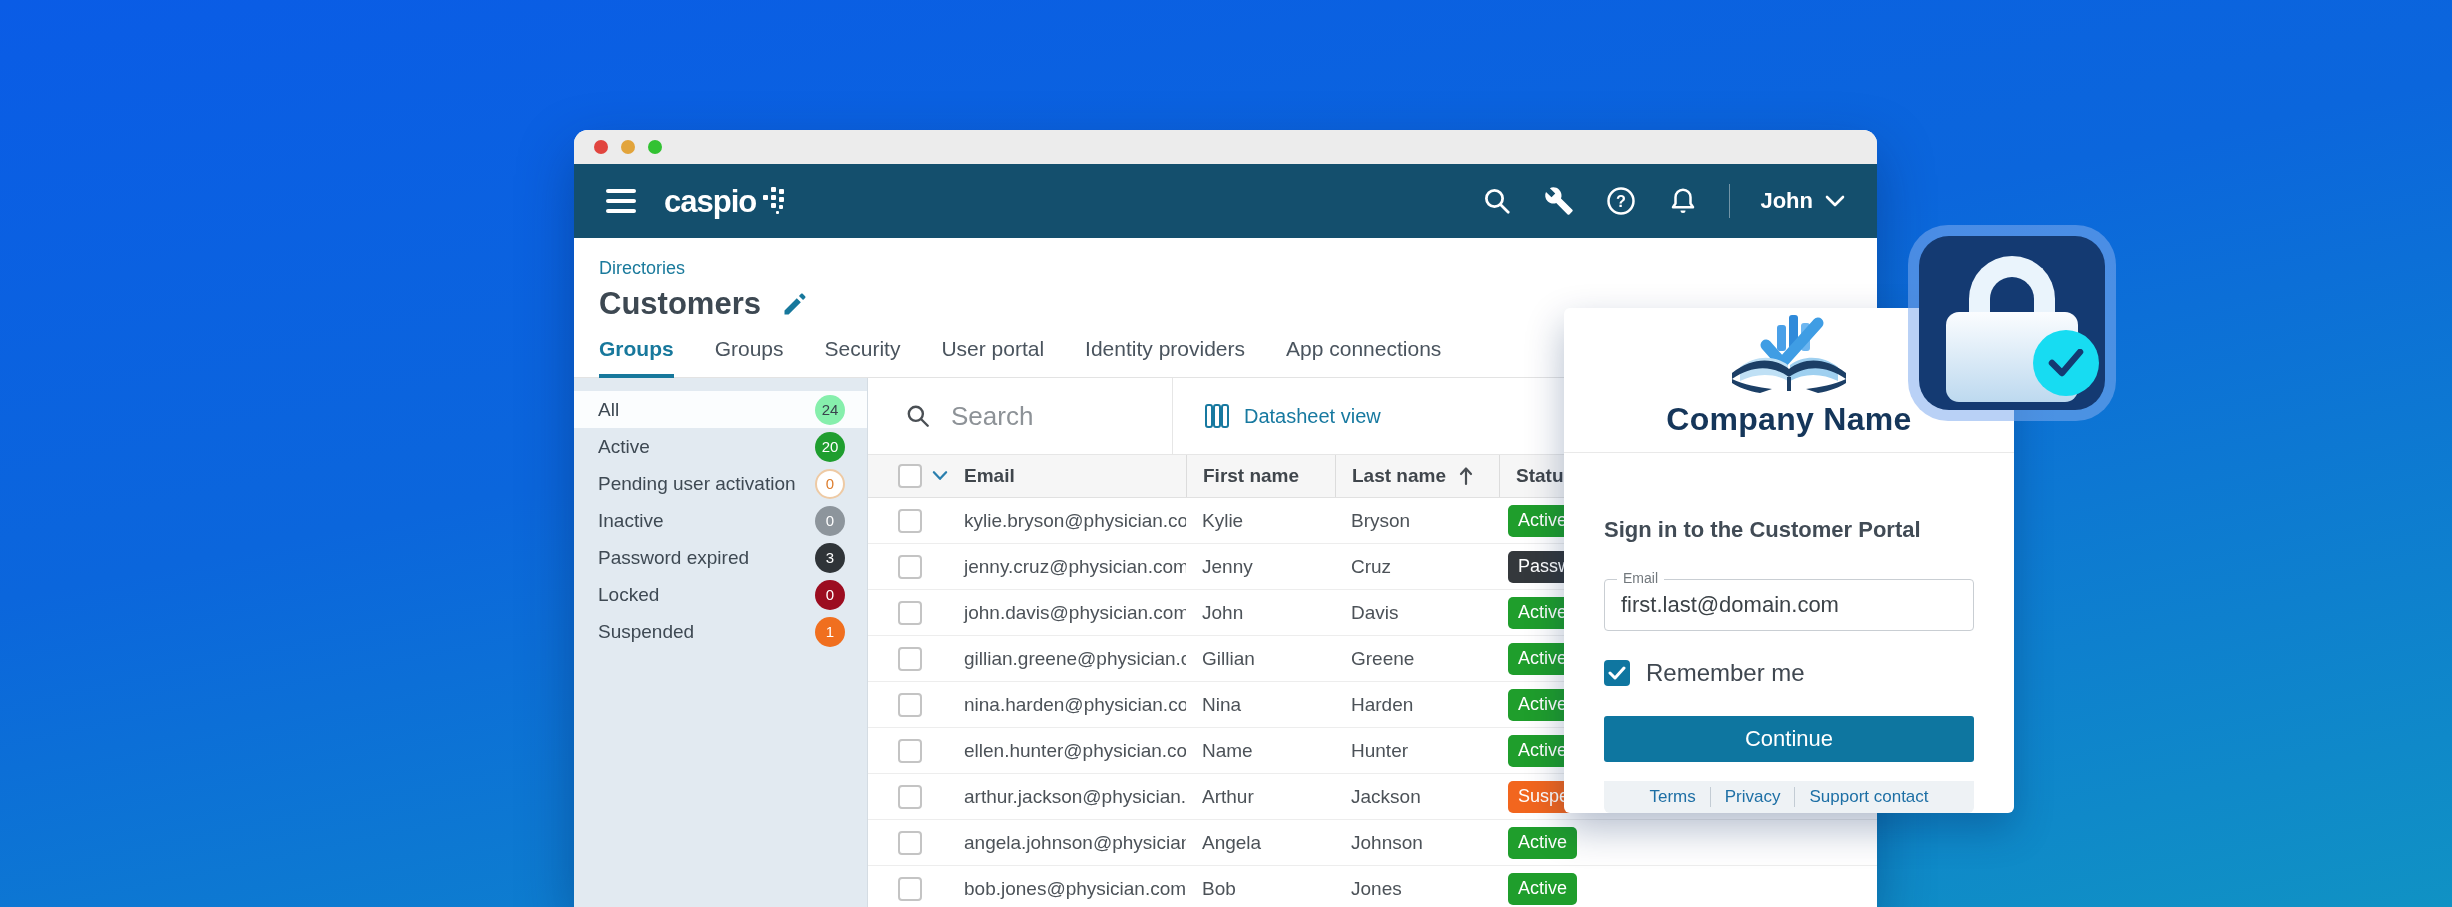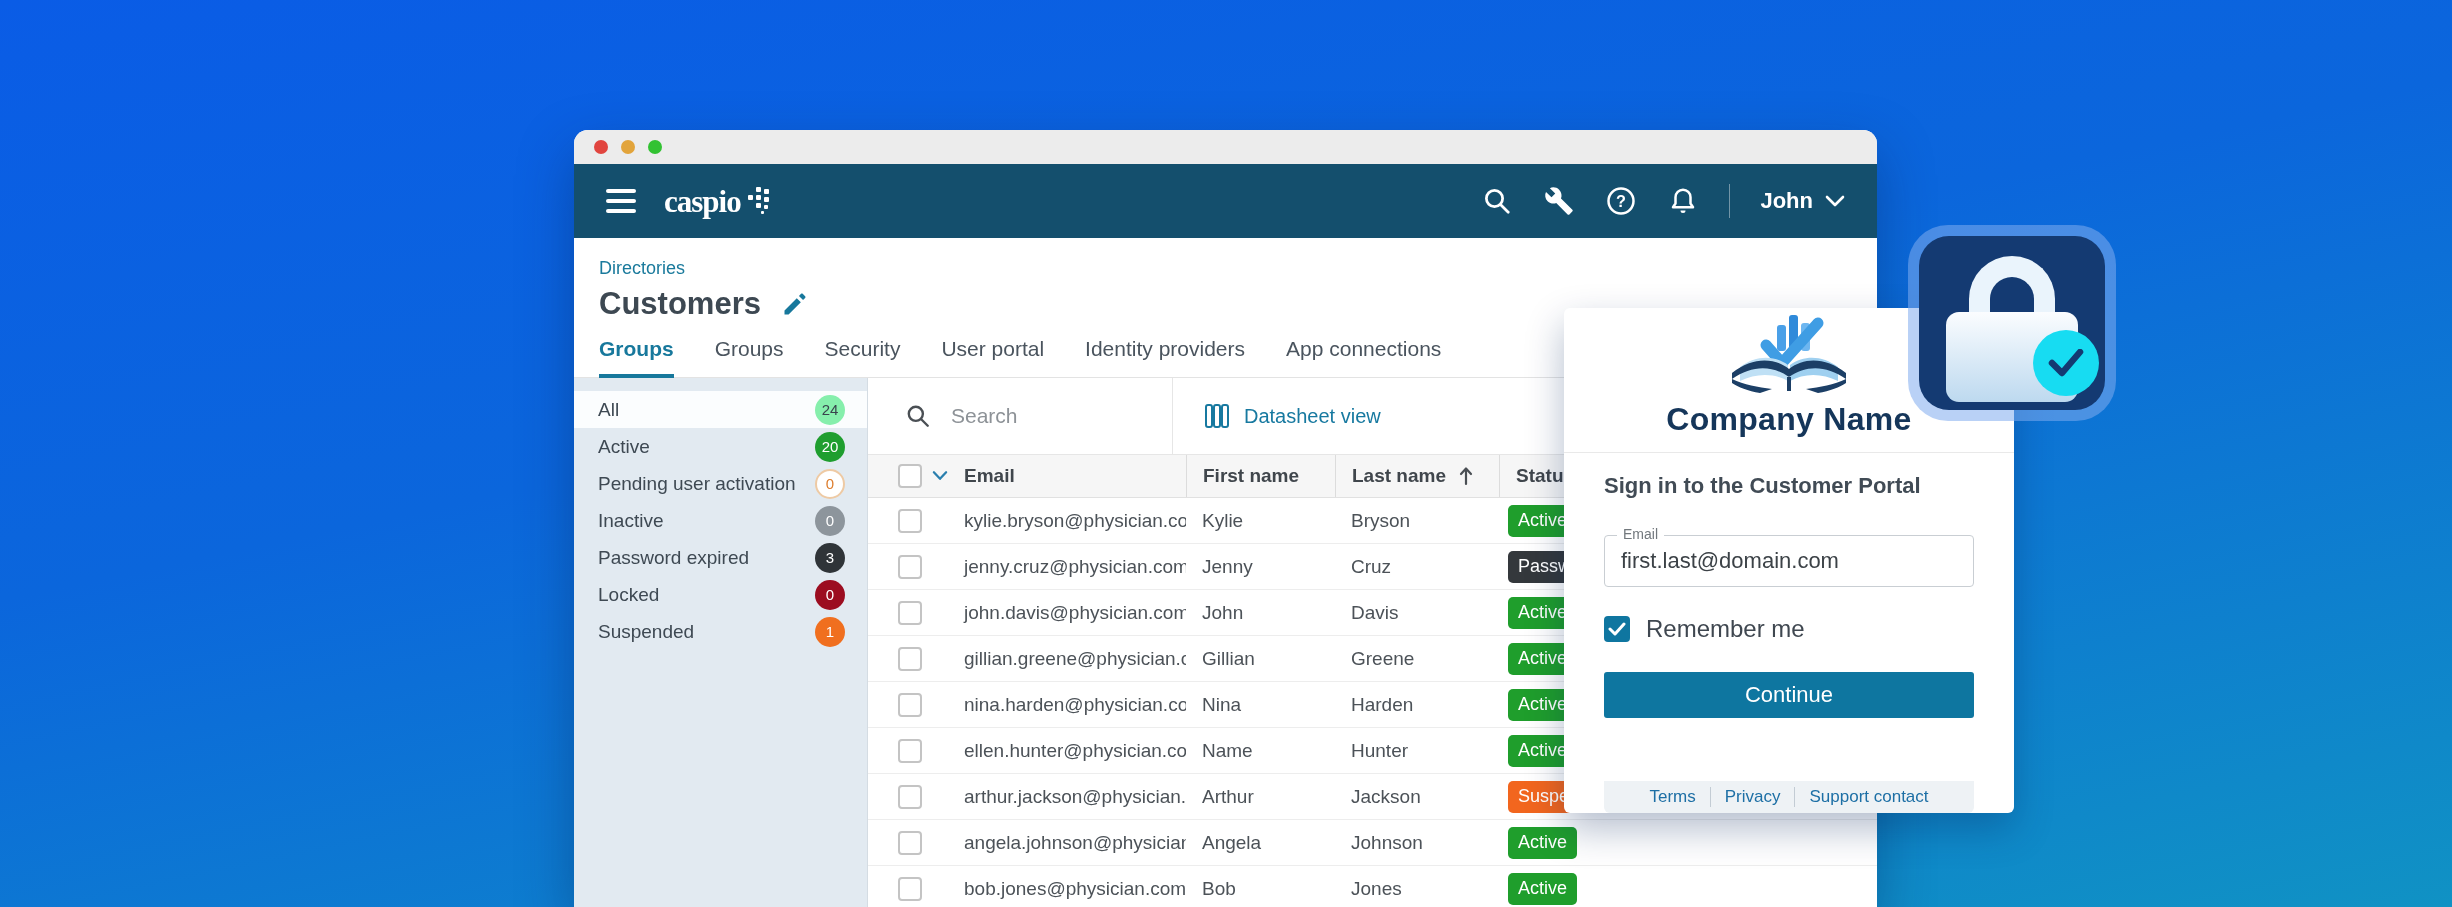--- a/index.html
+++ b/index.html
@@ -18,21 +18,21 @@
   .titlebar { height:34px; background:#ececec; border-radius:14px 14px 0 0;
     display:flex; align-items:center; padding-left:20px; gap:13px; flex:0 0 auto; }
   .light { width:14px; height:14px; border-radius:50%; }
   .light.red { background:#e1453f; } .light.yellow { background:#e2a43b; } .light.green { background:#32c232; }
 
   .appbar { height:74px; background:#144f6d; display:flex; align-items:center;
     padding:0 32px; flex:0 0 auto; color:#fff; }
   .hamburger { width:30px; display:flex; flex-direction:column; gap:6px; cursor:pointer; }
   .hamburger span { height:4px; background:#fff; border-radius:2px; }
   .brand { display:flex; align-items:flex-start; gap:6px; margin-left:28px; }
-  .brand-word { font-size:31px; font-weight:700; letter-spacing:-1px; color:#fff; line-height:1;font-family:Liberation Serif, serif; }
+  .brand-word { font-size:31px; font-weight:700; letter-spacing:-1px; color:#fff; line-height:1; }
   .appbar-right { margin-left:auto; display:flex; align-items:center; gap:30px; }
   .abtn { width:32px; height:32px; display:flex; align-items:center; justify-content:center; cursor:pointer; }
   .vdiv { width:1px; height:34px; background:rgba(255,255,255,.4); }
   .usermenu { display:flex; align-items:center; gap:12px; cursor:pointer; }
   .username { font-size:22px; font-weight:700; }
 
   .content { flex:1; display:flex; flex-direction:column; min-height:0; background:#fff; }
   .page-head { padding:20px 0 0 25px; flex:0 0 auto; }
   .crumb { font-size:18px; color:#1a7a9c; cursor:pointer; }
   .title-row { display:flex; align-items:center; gap:20px; margin-top:7px; }
@@ -53,21 +53,21 @@
   .cnt.active { background:#1f9e2f; }
   .cnt.pending { background:#fff; border:2px solid #eecaa4; color:#dd7d2d; }
   .cnt.inactive { background:#8d959c; }
   .cnt.password { background:#2f3438; }
   .cnt.locked { background:#9c0d20; }
   .cnt.suspended { background:#f06f1f; }
 
   .main { flex:1; display:flex; flex-direction:column; min-width:0; background:#f2f2f1; }
   .toolbar { height:77px; background:#fff; border-bottom:1px solid #e6e6e6; display:flex; align-items:stretch; flex:0 0 auto; }
   .search-wrap { width:305px; display:flex; align-items:center; gap:20px; padding-left:37px; border-right:1px solid #e6e6e6; }
-  .search-input { border:none; outline:none; font-size:21px; color:#3e4953; width:210px; font-family:inherit; background:transparent; }
+  .search-input { border:none; outline:none; font-size:26px; color:#3e4953; width:210px; font-family:inherit; background:transparent; }
   .search-input::placeholder { color:#8d9297; }
   .view-toggle { display:flex; align-items:center; gap:14px; padding-left:31px; cursor:pointer; }
   .view-label { font-size:20px; color:#1779a0; }
 
   .grid { display:grid; grid-template-columns:80px 238px 149px 164px 1fr; align-items:center; }
   .thead { height:43px; background:#f6f6f6; border-bottom:1px solid #e1e1e1; font-size:19px; font-weight:700; color:#40464c; flex:0 0 auto; }
   .thead .col { padding-left:16px; display:flex; align-items:center; gap:12px; height:100%; }
   .thead .col.sep { border-left:1px solid #dcdcdc; }
   .selcell { display:flex; align-items:center; gap:10px; padding-left:30px; height:100%; }
   .cbx { width:24px; height:24px; border:2px solid #c4c4c4; border-radius:4px; background:#fff; cursor:pointer; flex:0 0 auto; }
@@ -81,21 +81,21 @@
   .badge-status.suspended { background:#f2661e; }
   .bottom-strip { height:13px; background:#f2f0ee; }
 
   
   .portal-card { position:absolute; left:1564px; top:308px; width:450px; height:505px; background:#fff;
     border-radius:6px; box-shadow:0 16px 38px rgba(8,38,88,.30); z-index:5; display:flex; flex-direction:column; }
   .card-top { height:145px; border-bottom:1px solid #e9e9e9; display:flex; flex-direction:column;
     align-items:center; justify-content:flex-end; padding-bottom:14px; flex:0 0 auto; }
   .company-name { font-size:32px; font-weight:800; color:#15365a; letter-spacing:.3px; margin-top:4px; }
   .card-body { padding:0 40px; display:flex; flex-direction:column; flex:1; }
-  .signin-heading { margin-top:20px; font-size:22px; font-weight:700; color:#414b55; }
+  .signin-heading { margin-top:64px; font-size:22px; font-weight:700; color:#414b55; }
   .field { position:relative; margin-top:36px; height:52px; border:1px solid #c9ced3; border-radius:4px; background:#fff; }
   .field-label { position:absolute; top:-10px; left:12px; background:#fff; padding:0 6px; font-size:14px; color:#72787d; }
   .field input { width:100%; height:100%; border:none; outline:none; font-size:22px; color:#3c4247;
     padding:0 16px; font-family:inherit; background:transparent; }
   .remember { display:flex; align-items:center; gap:16px; margin-top:28px; cursor:pointer; }
   .checkbox-on { width:26px; height:26px; background:#0f76a0; border-radius:4px; display:flex; align-items:center; justify-content:center; }
   .remember-label { font-size:24px; color:#3f4750; }
   .continue-btn { margin-top:29px; height:46px; background:#0e76a0; border:none; border-radius:3px;
     color:#fff; font-size:22px; font-family:inherit; cursor:pointer; }
   .card-footer { margin-top:auto; height:32px; background:#eef2f5; border-radius:0 0 6px 6px;

